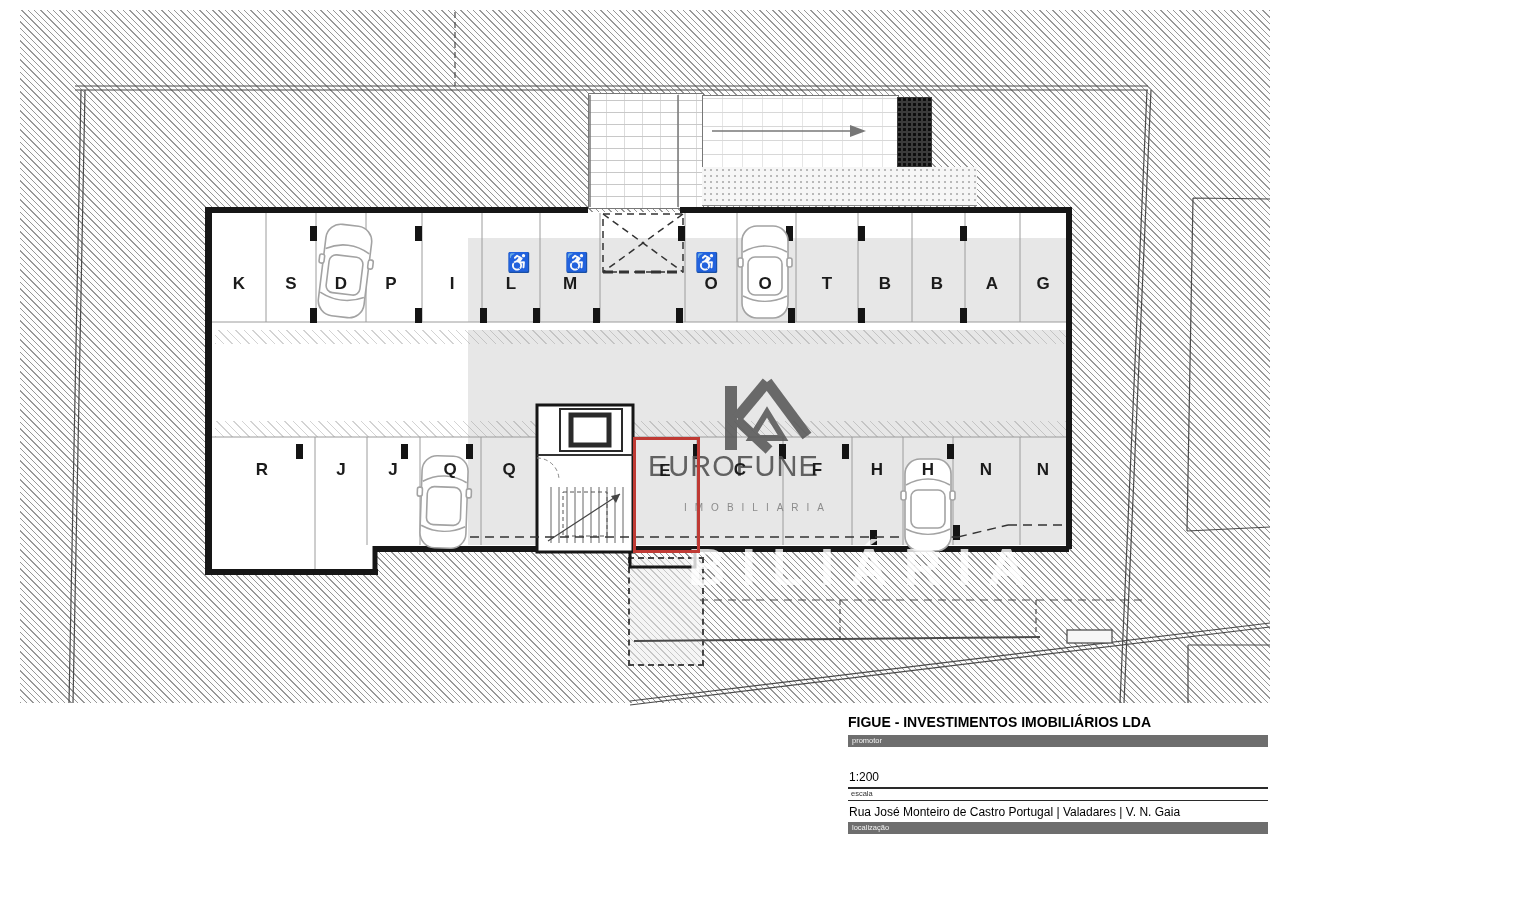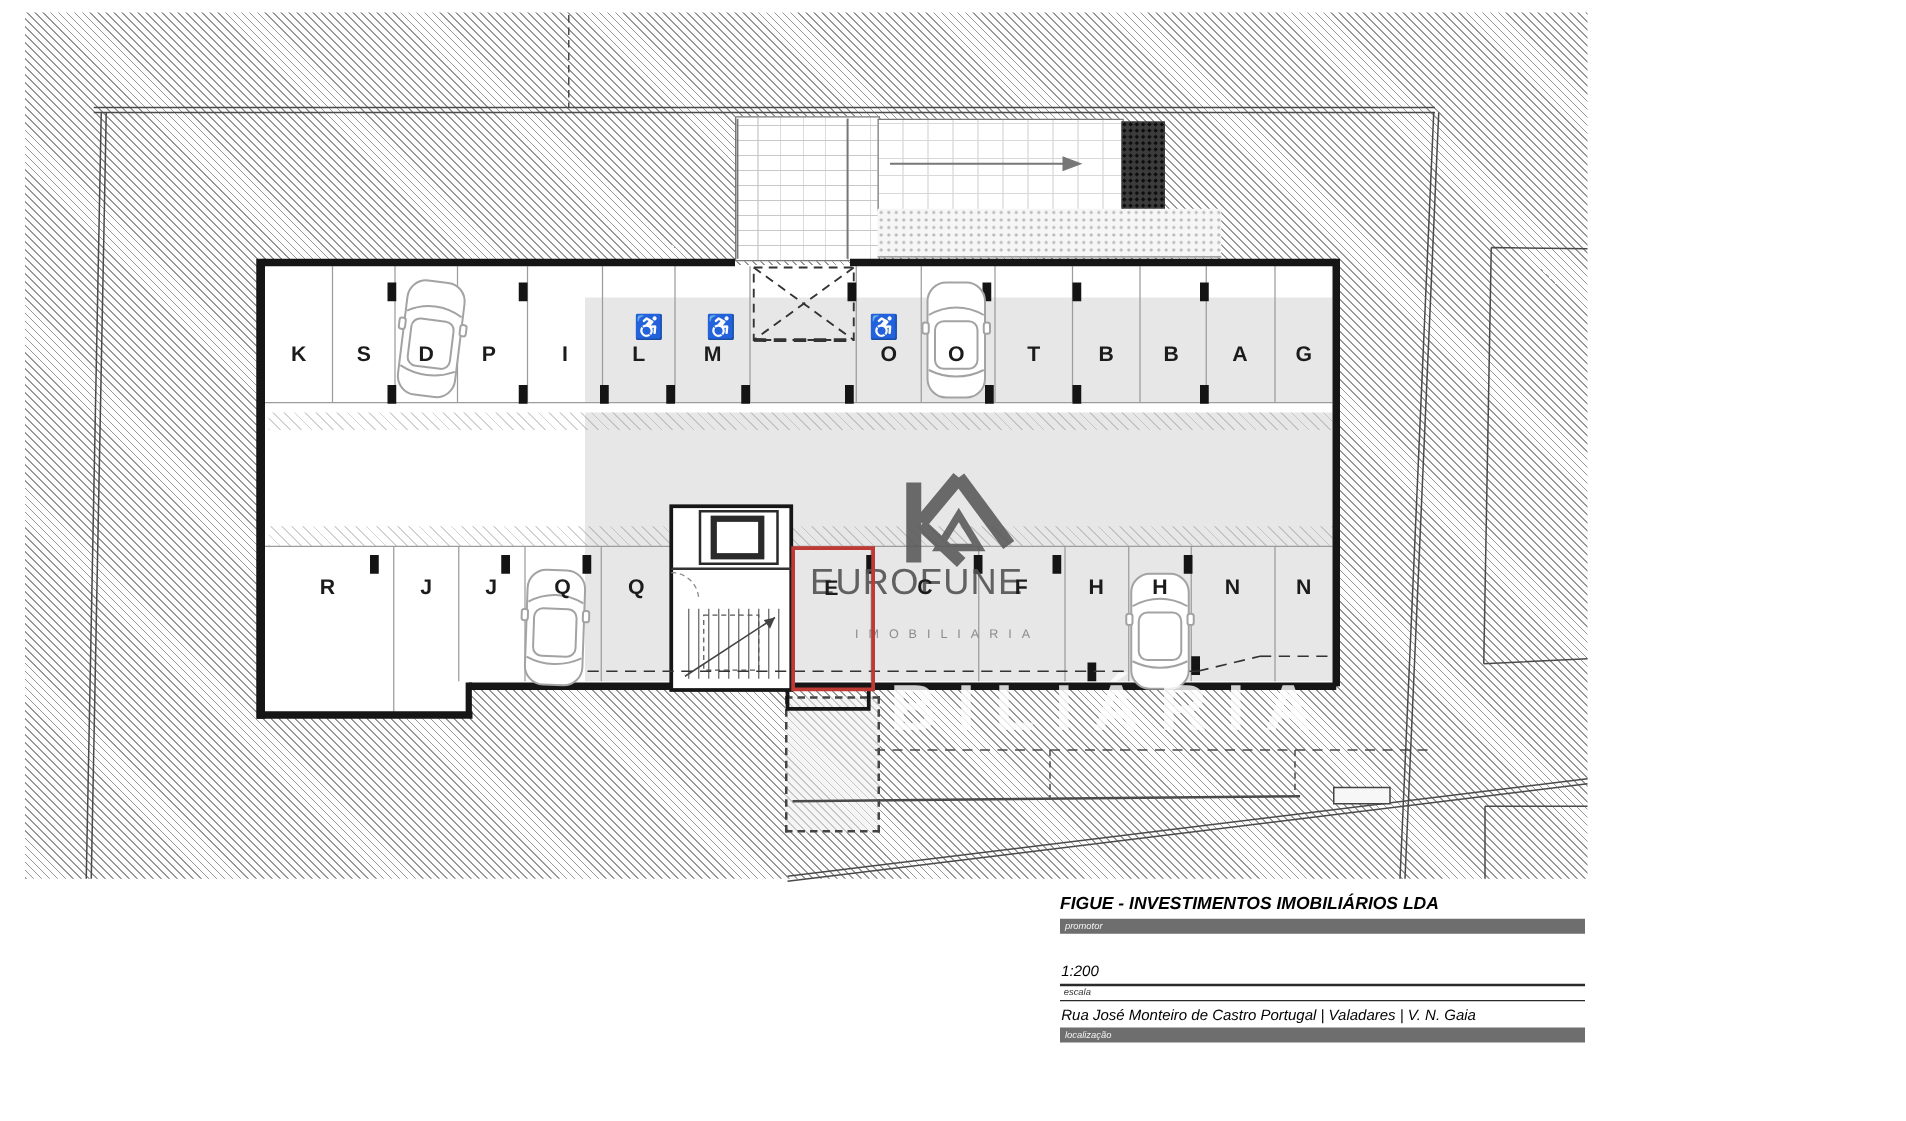--- a/index.html
+++ b/index.html
@@ -28,31 +28,31 @@
            background-image:radial-gradient(#b9b9b9 1px,transparent 1.4px);background-size:6px 6px;}
   .darkblock{left:897px;top:97px;width:35px;height:70px;background-color:#3c3c3c;
              background-image:radial-gradient(#0d0d0d 1.4px,transparent 1.6px);background-size:5px 5px;}
   .lowbox{left:628px;top:557px;width:72px;height:105px;background:rgba(238,238,238,.55);border:2px dashed #444;}
   
   .lines{left:0;top:0;width:1525px;height:897px;}
   
   .wm-white{left:616px;top:444px;font-weight:bold;font-size:110px;line-height:1;letter-spacing:8px;
             color:rgba(255,255,255,.85);white-space:nowrap;}
   .wm-white-sub{left:688px;top:541px;font-weight:bold;font-size:52px;line-height:1;letter-spacing:16px;
-            color:rgba(255,255,255,.8);white-space:nowrap;margin-left:24px;}
+            color:rgba(255,255,255,.8);white-space:nowrap;}
   .wm-dark{left:648px;top:452px;font-weight:normal;font-size:29px;line-height:1;letter-spacing:1px;
             color:rgba(82,82,82,.9);white-space:nowrap;}
   .wm-dark-sub{left:684px;top:503px;font-size:10px;line-height:1;letter-spacing:8px;
             color:rgba(134,134,134,.95);white-space:nowrap;}
   
   .stall{position:absolute;transform:translate(-50%,-50%);font-weight:bold;font-size:17px;color:#1b1b1b;z-index:6;}
   .wc{position:absolute;transform:translate(-50%,-50%);font-size:19px;color:#4d4d4d;z-index:6;}
   .highlight{left:633px;top:437px;width:61px;height:110px;border:3px solid #bf3a34;z-index:6;}
   
-  .tb{left:848px;top:712px;width:420px;color:#000;font-style:italic;}
+  .tb{left:848px;top:712px;width:420px;color:#000;}
   .tb-company{font-weight:bold;font-size:14px;padding:2px 0 5px;}
   .tb-bar{background:#6e6e6e;color:#f5f5f5;font-size:7.5px;line-height:8px;padding:2px 4px;height:8px;}
   .tb-blank{height:19px;font-size:11px;}
   .tb-label{border-top:2px solid #2a2a2a;border-bottom:1px solid #2a2a2a;font-size:7.5px;line-height:8px;
             color:#333;padding:1px 3px 2px;height:8px;}
   .tb-value{font-size:12px;padding:4px 1px 3px;height:14px;}
 </style>
 </head>
 <body>
 

